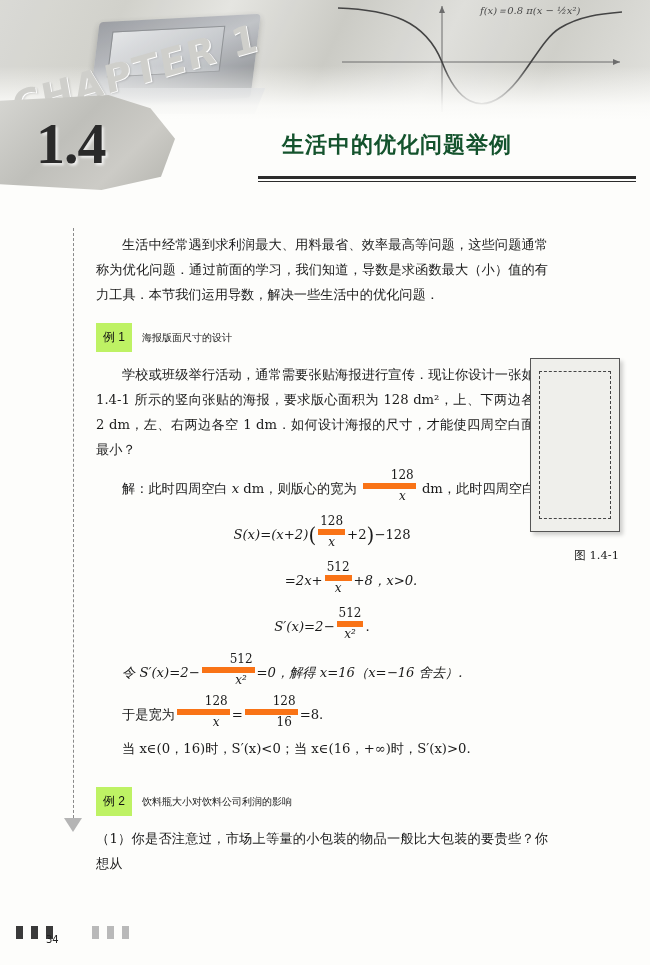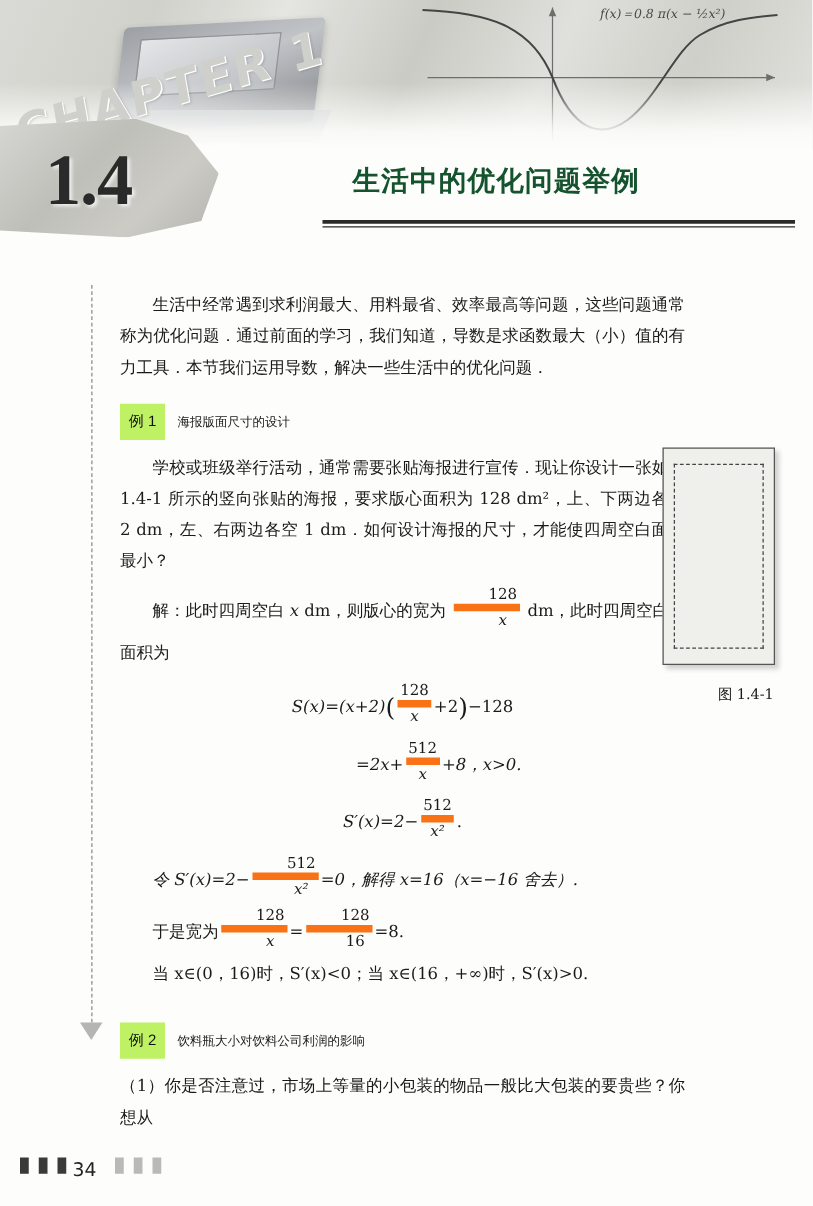--- a/index.html
+++ b/index.html
@@ -133,23 +133,23 @@
   }
   .figure-caption{
     position:absolute;left:533px;top:548px;width:86px;text-align:right;
     font-size:11.5px;
   }
   
   .footer-bars{position:absolute;left:16px;bottom:22px;}
   .bar{display:inline-block;width:7px;height:13px;background:#3a3a3a;margin-right:3px;}
   .bar.light{background:#b9b9b9;}
   .page-no{
-    position:absolute;left:58px;bottom:20px;
+    position:absolute;left:46px;bottom:20px;
     font-family:"DejaVu Sans","Liberation Sans",sans-serif;
-    font-size:15px;color:#222;
+    font-size:10px;color:#222;
   }
   .footer-bars2{position:absolute;left:92px;bottom:22px;}
 </style>
 </head>
 <body>
 
 <div class="banner">
   <div class="banner-photo">
     <div class="photo-laptop"></div>
     <div class="photo-keys"></div>
@@ -195,21 +195,20 @@
   <p class="indent">
     <span>解：此时四周空白</span>
     <span class="it">x</span>
     <span>dm，则版心的宽为</span>
     <span class="frac">
       <span class="num">128</span>
       <span class="den it">x</span>
     </span>
     <span>dm，此时四周空白</span>
   </p>
-  <p>面积为</p>
 
   <div class="eq-block">
     <span class="it">S(x)</span><span class="it">=(x+2)</span><span class="paren-big">(</span><span class="frac"><span class="num">128</span><span class="den it">x</span></span><span>+2</span><span class="paren-big">)</span><span>−128</span>
   </div>
 
   <div class="eq-block">
     <span style="display:inline-block;width:58px"></span><span class="it">=2x+</span><span class="frac"><span class="num">512</span><span class="den it">x</span></span><span class="it">+8，x&gt;0.</span>
   </div>
 
 

